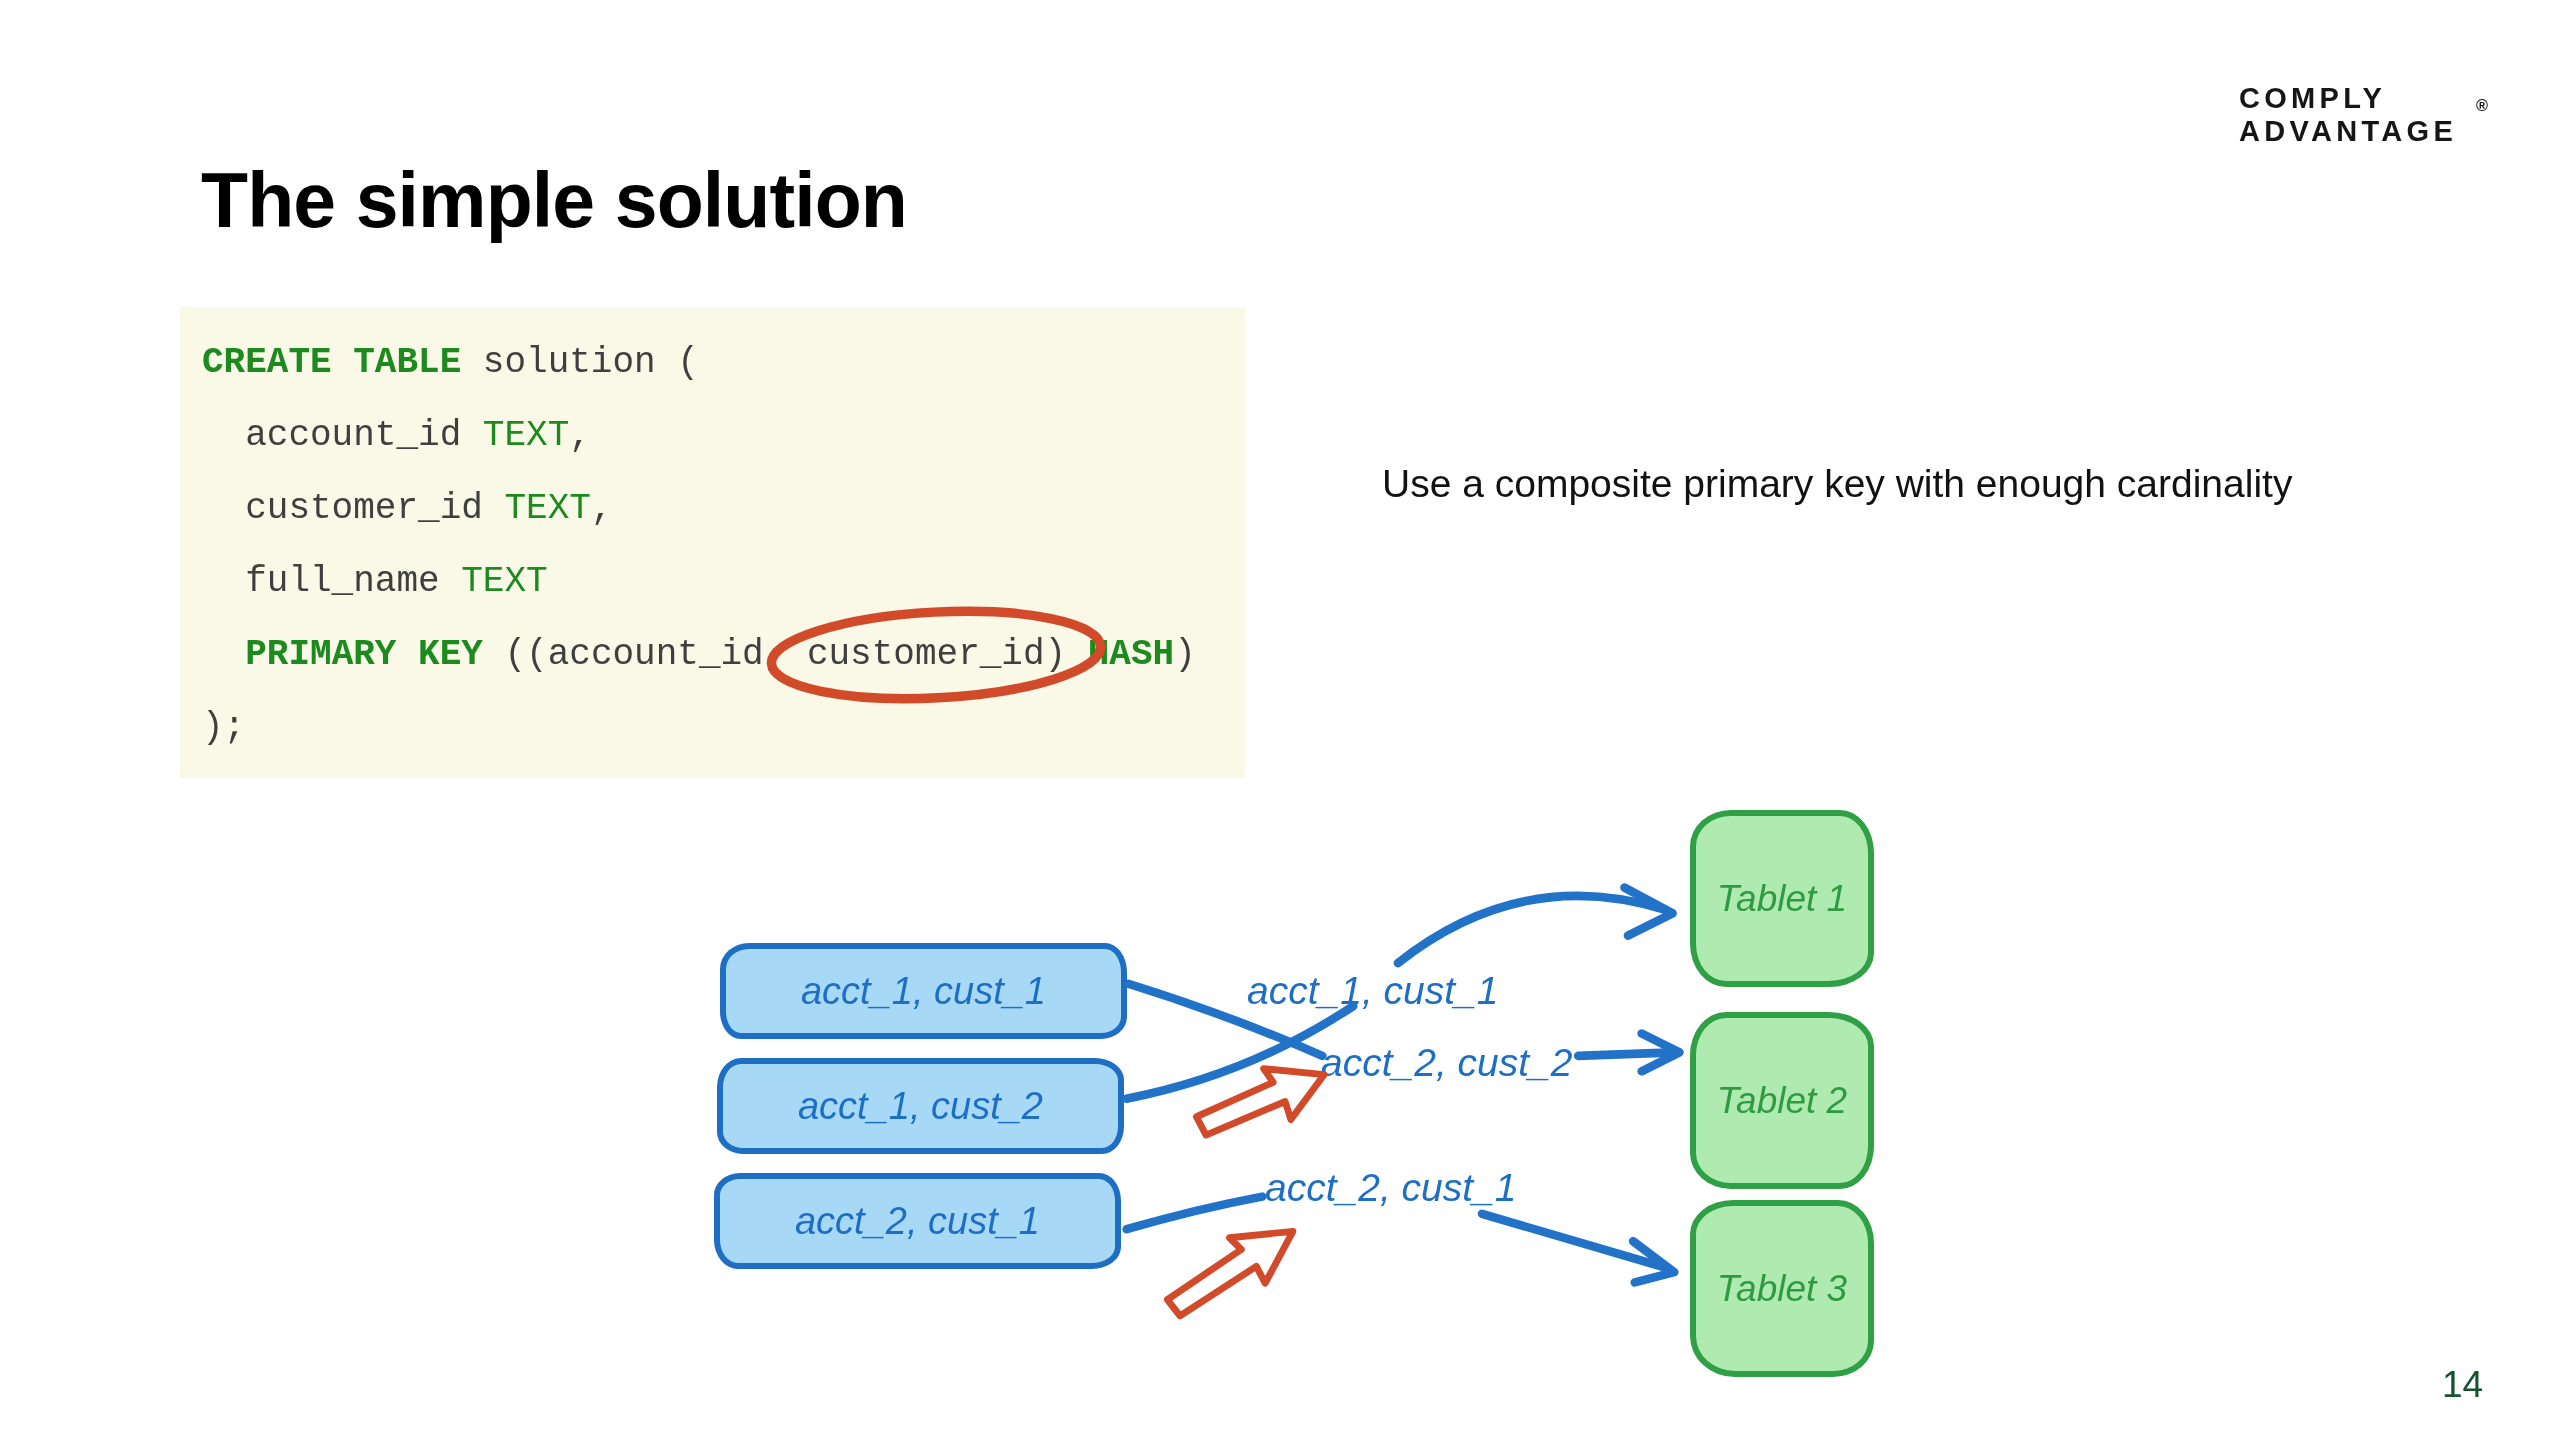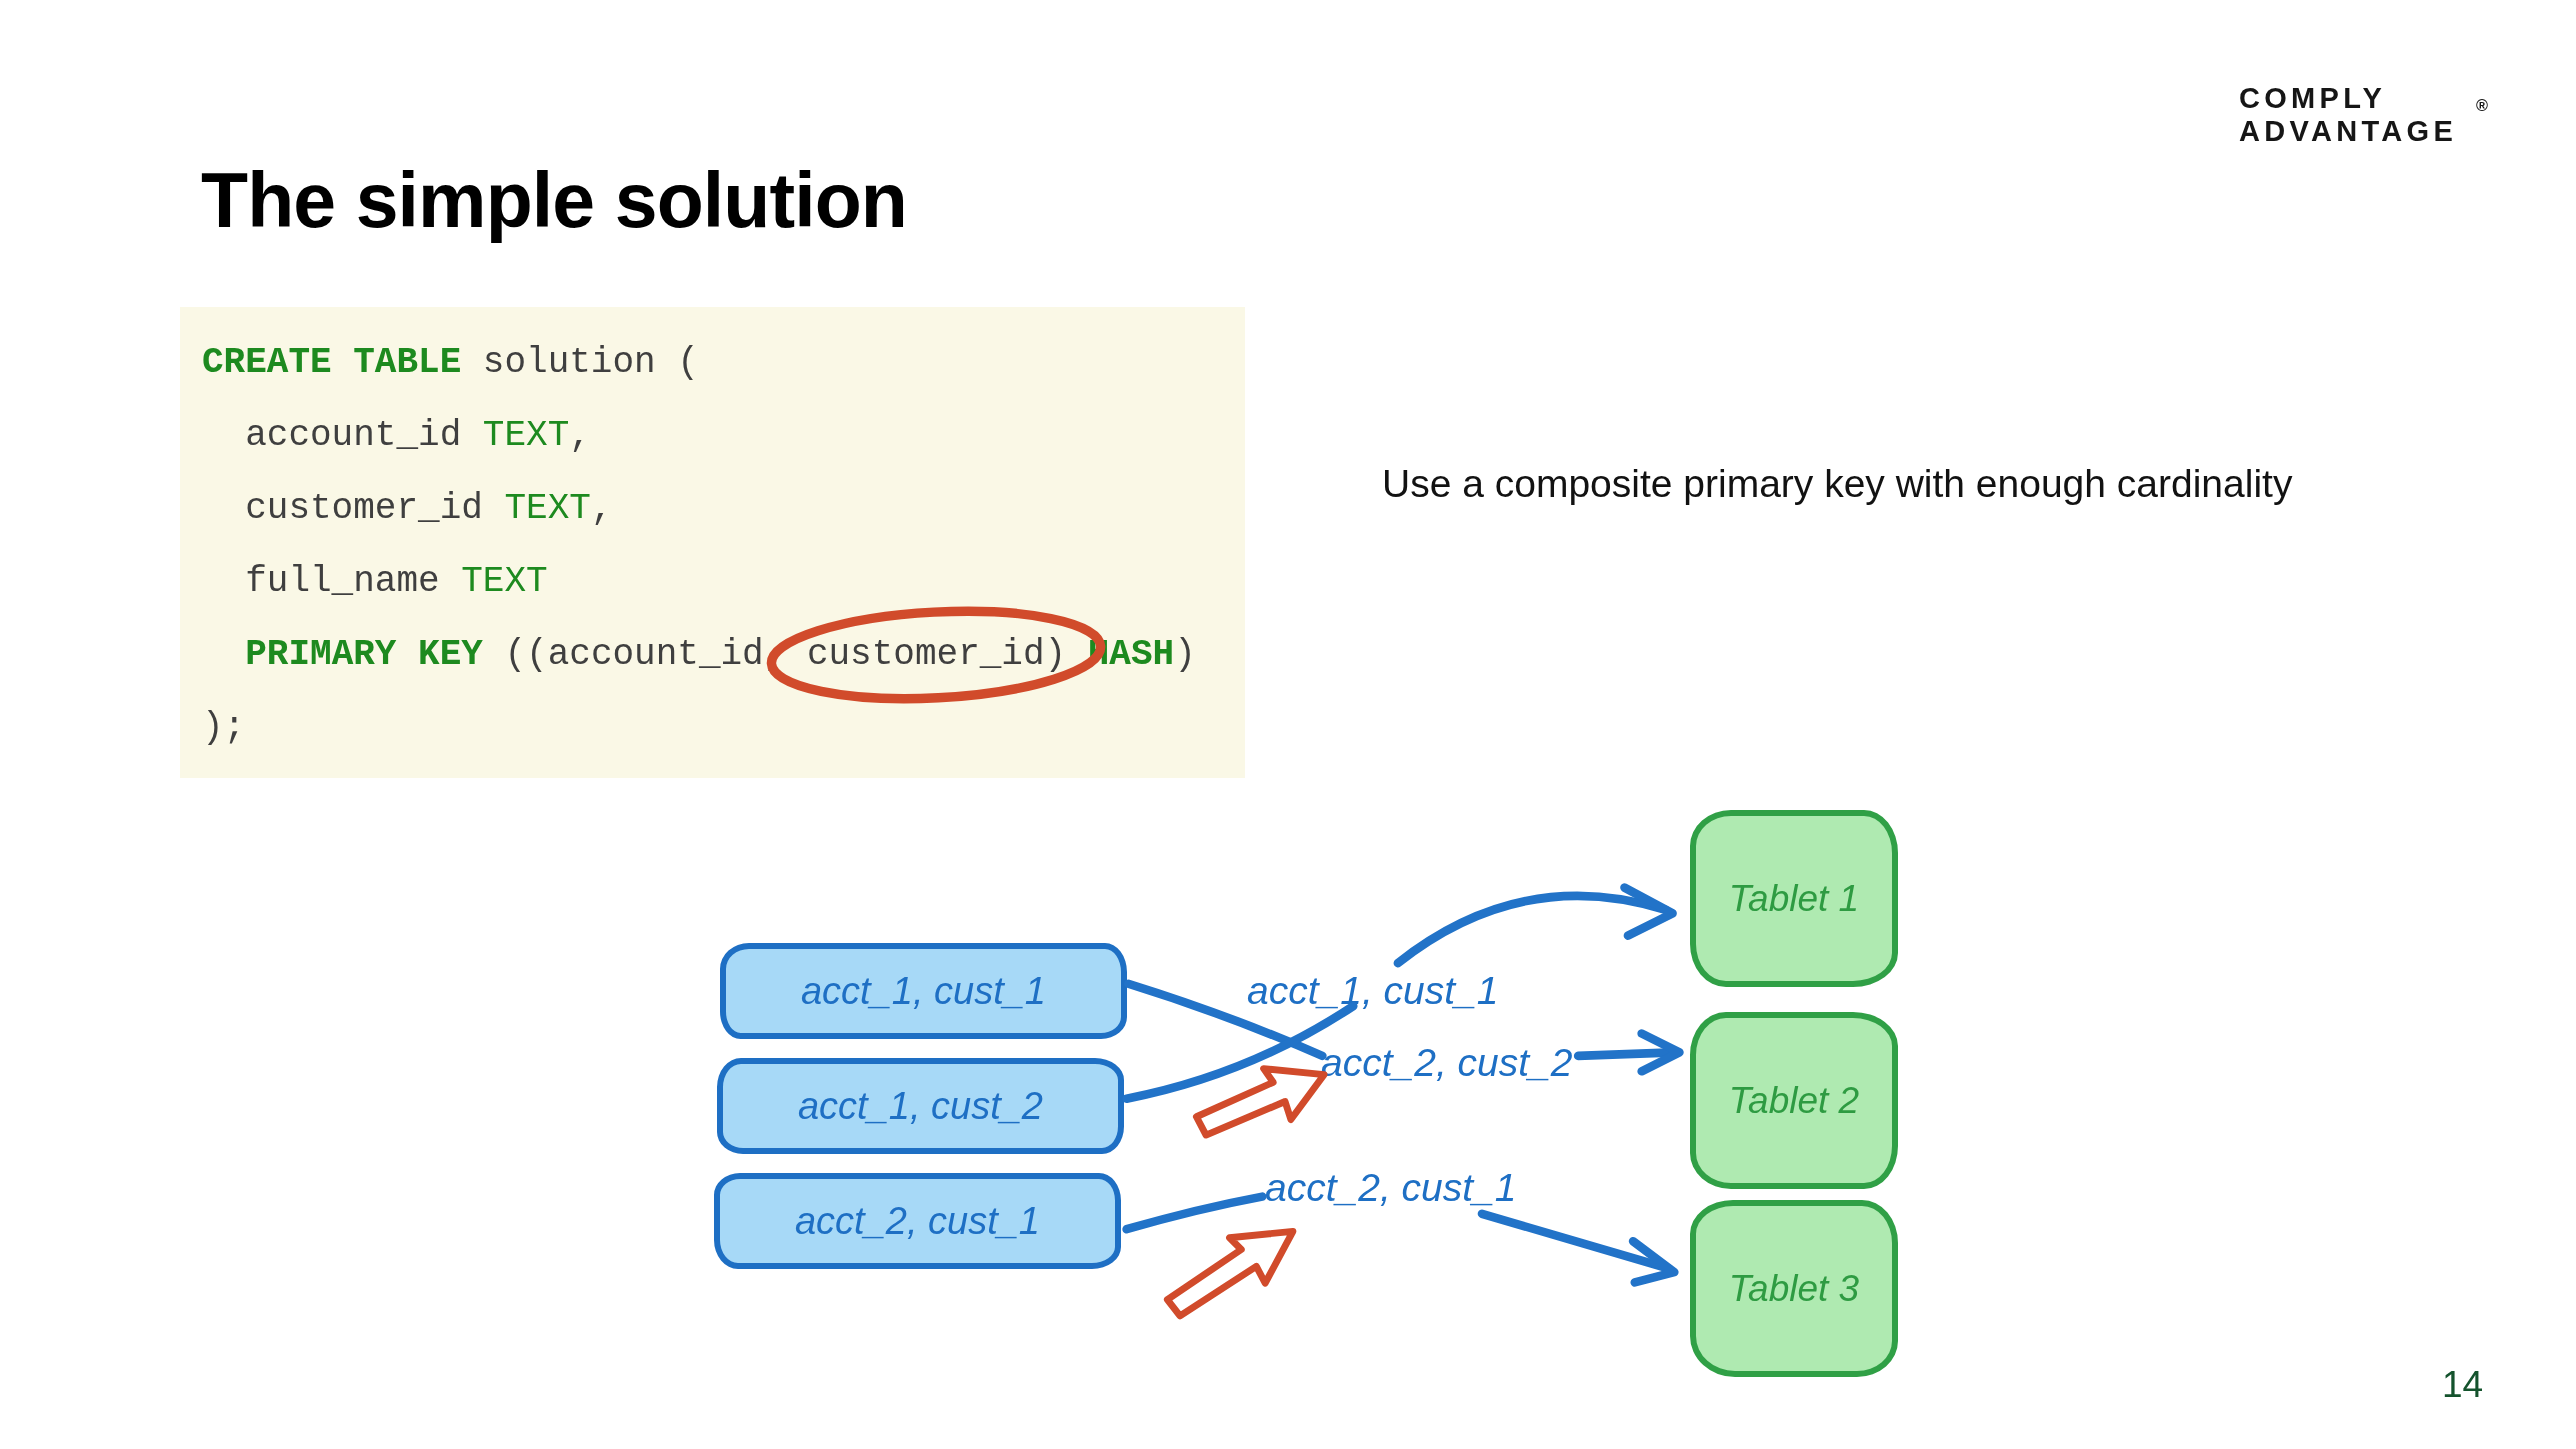--- a/index.html
+++ b/index.html
@@ -30,21 +30,21 @@
 
   
   .rowbox{position:absolute;width:407px;height:96px;box-sizing:border-box;
           background:var(--blue-fill);border:6px solid var(--blue-border);
           display:flex;align-items:center;justify-content:center;
           font-style:italic;font-size:38px;color:var(--blue-border);}
   .rb1{left:720px;top:943px;border-radius:29px 22px 26px 20.6px / 26px 29px 22px 27.5px;}
   .rb2{left:717px;top:1058px;border-radius:24px 29px 22px 26px / 29px 22px 27.5px 22px;}
   .rb3{left:714px;top:1173px;border-radius:26px 22px 29px 24px / 22px 27.5px 22px 29px;}
 
-  .tablet{position:absolute;left:1690px;width:208px;height:177px;box-sizing:border-box;
+  .tablet{position:absolute;left:1690px;width:184px;height:177px;box-sizing:border-box;
           background:var(--green-fill);border:6.9px solid var(--green-border);
           display:flex;align-items:center;justify-content:center;
           font-style:italic;font-size:37px;color:var(--green-text);}
   .tb1{top:810px;border-radius:41px 34px 45px 36px / 36px 43px 34px 43px;}
   .tb2{top:1012px;border-radius:36px 45px 34px 41px / 43px 34px 43px 36px;}
   .tb3{top:1200px;border-radius:43px 36px 41px 45px / 34px 43px 36px 41px;}
 
   .hashlabel{position:absolute;font-style:italic;font-size:39px;color:var(--blue-border);
              white-space:nowrap;}
   .hl1{left:1247px;top:969px;}

